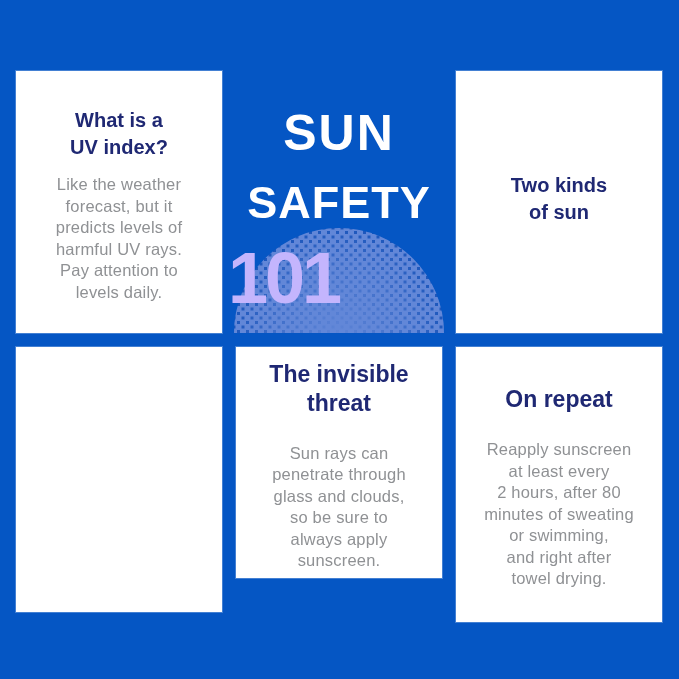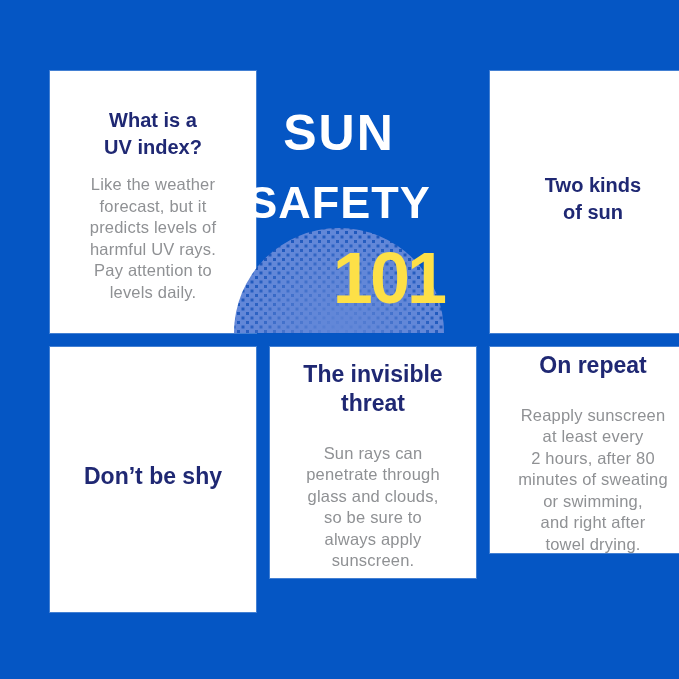--- a/index.html
+++ b/index.html
@@ -20,27 +20,26 @@
     width: 206px;
     background: #FFFFFF;
     display: flex;
     flex-direction: column;
     justify-content: center;
     align-items: center;
     text-align: center;
     box-shadow: 0 0 0 1px rgba(255,255,255,0.25);
     box-sizing: border-box;
     padding: 6px 8px 0;
-    margin-left: 34px;
   }
   .c1 { left: 16px;  top: 71px;  height: 262px; }
   .c2 { left: 456px; top: 71px;  height: 262px; }
   .c3 { left: 16px;  top: 347px; height: 265px; }
   .c4 { left: 236px; top: 347px; height: 231px; gap: 12px; }
-  .c5 { left: 456px; top: 347px; height: 206px; gap: 12px; }
+  .c5 { left: 456px; top: 347px; height: 275px; gap: 12px; }
 
   .card-heading {
     margin: 0 0 13px;
     color: #1F2873;
     font-weight: 700;
     white-space: pre-line;
   }
   .top-h    { font-size: 20px; line-height: 27px; }
   .bottom-h { font-size: 23px; line-height: 29px; }
 
@@ -84,22 +83,22 @@
     content: "";
     position: absolute; inset: 0;
     border-radius: inherit;
     background: radial-gradient(circle at 50% 100%,
       rgba(98,135,216,0.95) 0%,
       rgba(98,135,216,0.55) 45%,
       rgba(98,135,216,0) 78%);
   }
 
   .badge-101 {
-    position: absolute; left: 238px; top: 242px; width: 206px;
-    text-align: right; color: #fde047;
+    position: absolute; left: 228px; top: 242px; width: 206px;
+    text-align: left; color: #c4b5fd;
     font-size: 72px; line-height: 72px; font-weight: 700;
     letter-spacing: -3px; z-index: 3;
   }
 </style>
 </head>
 <body>
 
 <div class="canvas">
 
   <div class="title-sun">SUN</div>
@@ -117,21 +116,20 @@
 Pay attention to
 levels daily.</p>
   </section>
 
   <section class="card c2">
     <h2 class="card-heading top-h">Two kinds
 of sun</h2>
   </section>
 
   <section class="card c3">
-    <h2 class="card-heading bottom-h">Don’t be shy</h2>
   </section>
 
   <section class="card c4">
     <h2 class="card-heading bottom-h">The invisible
 threat</h2>
     <p class="card-body">Sun rays can
 penetrate through
 glass and clouds,
 so be sure to
 always apply

